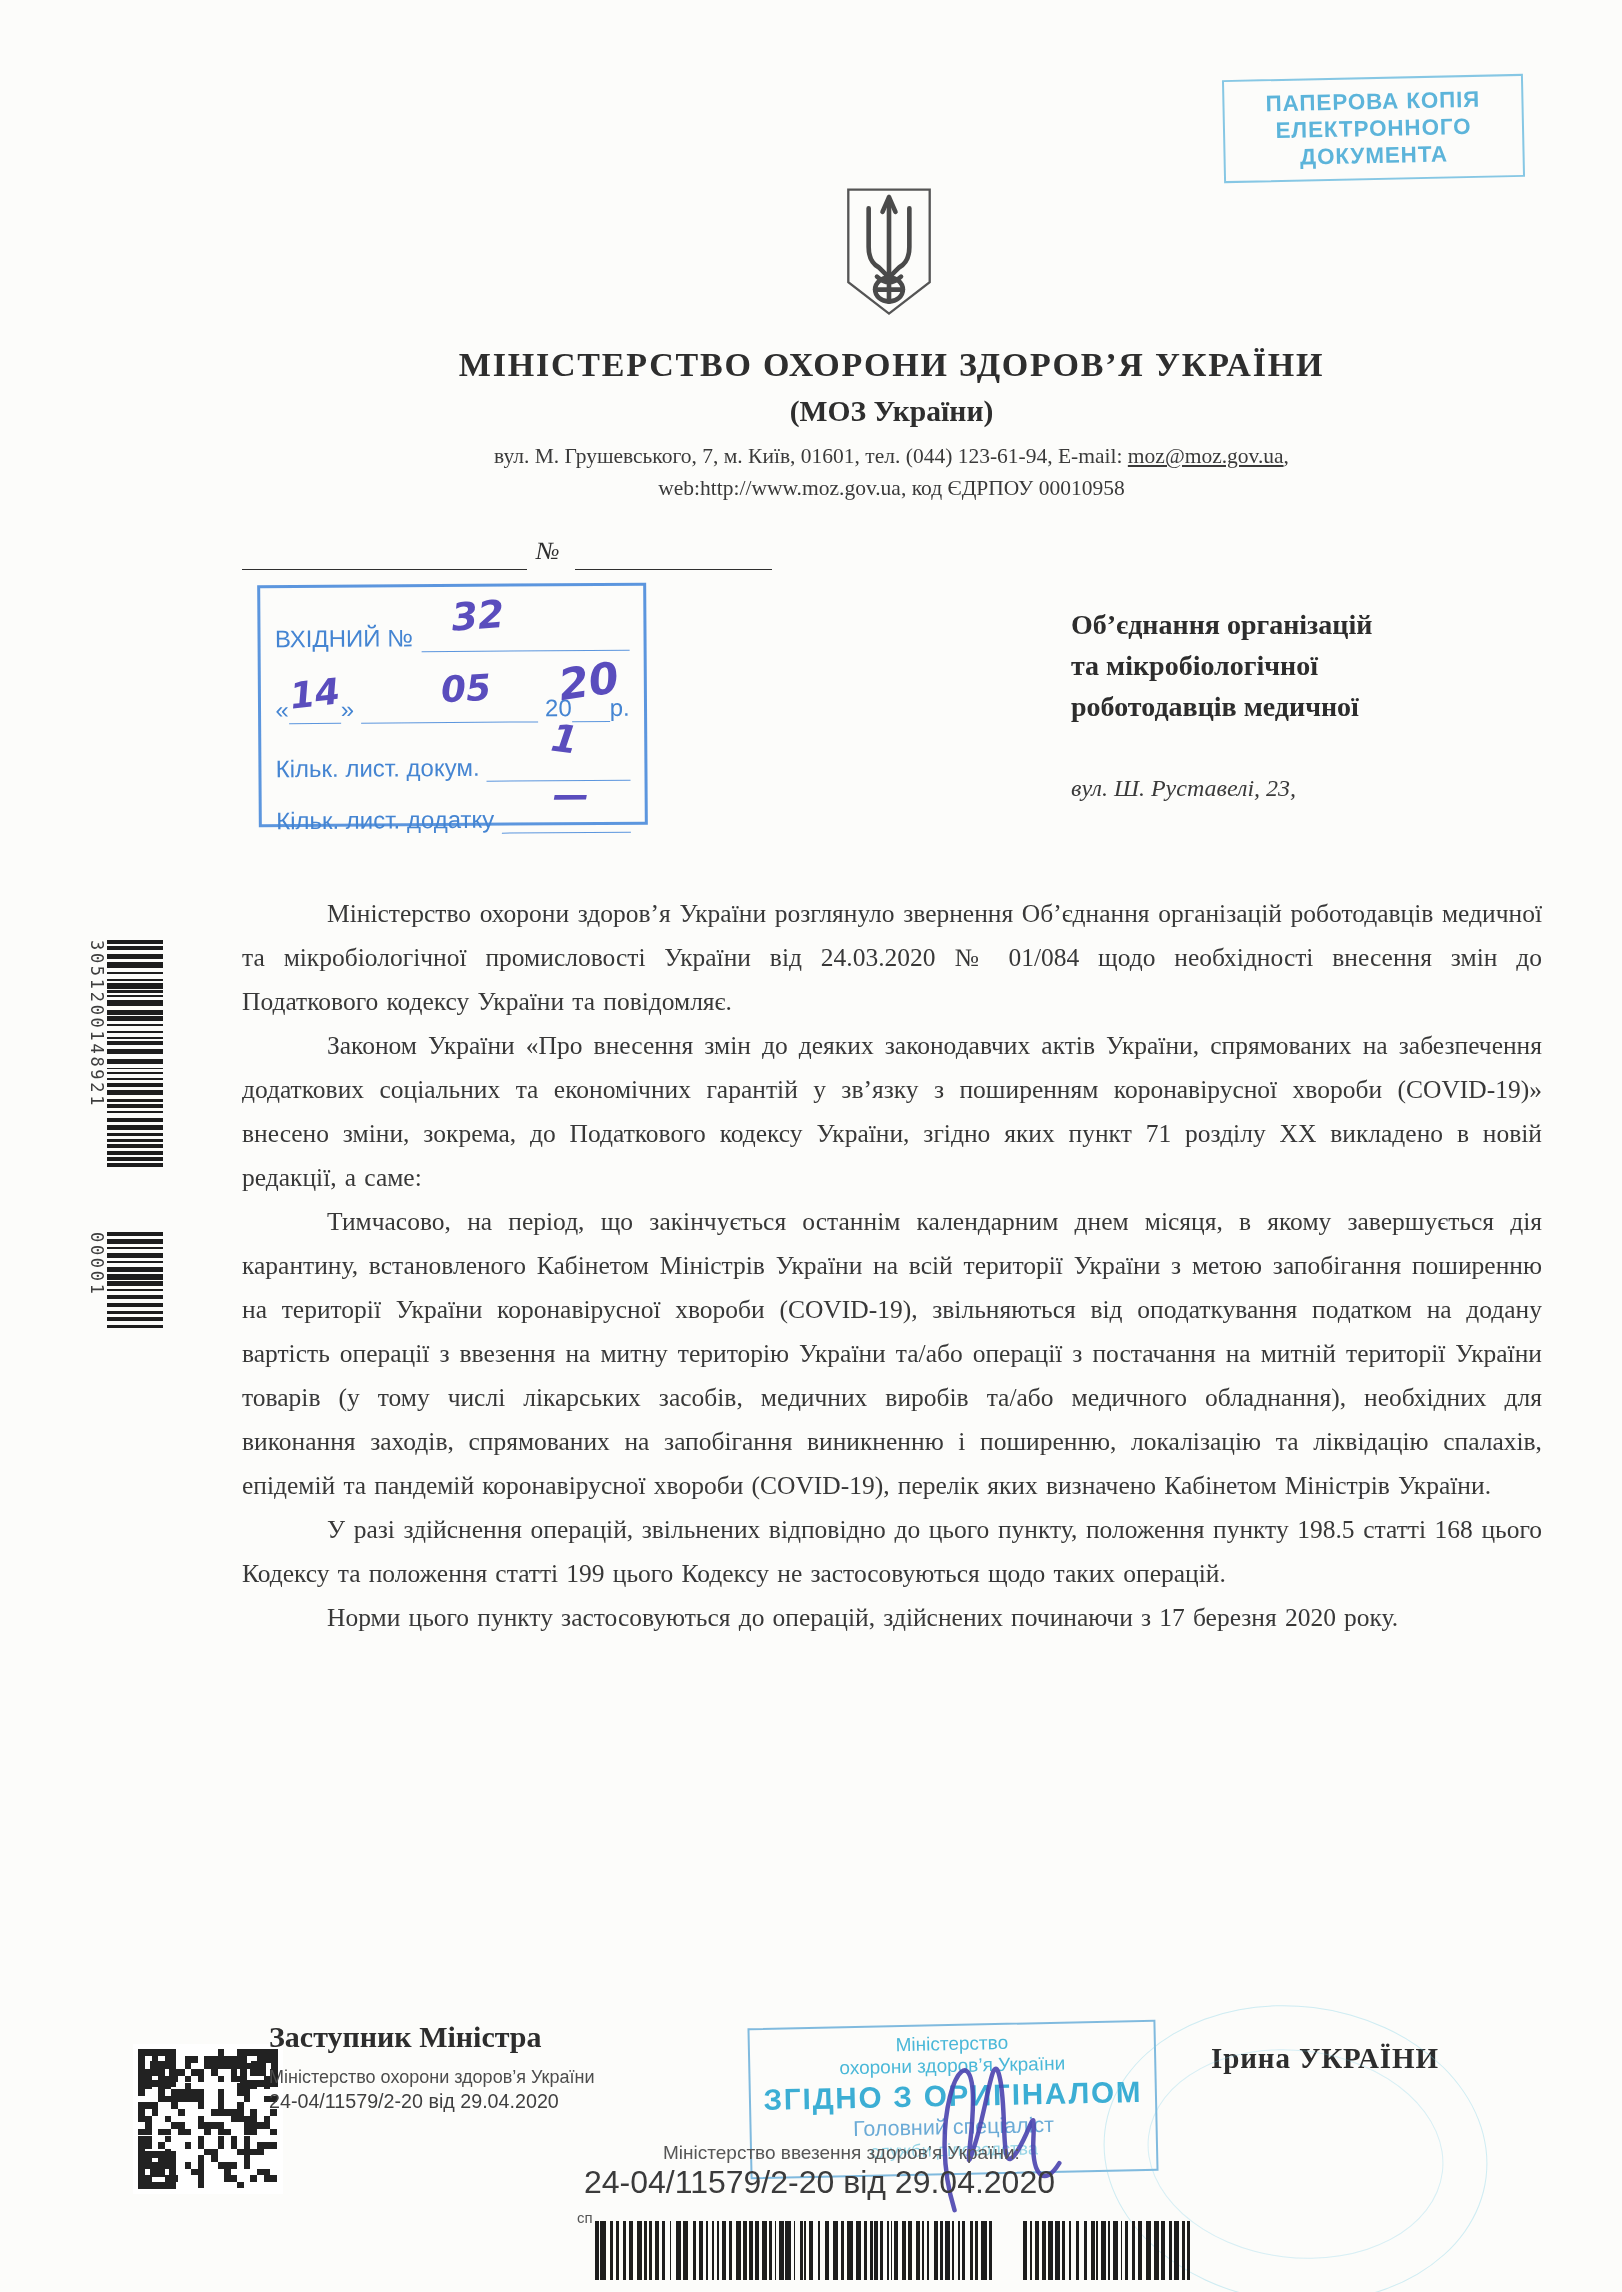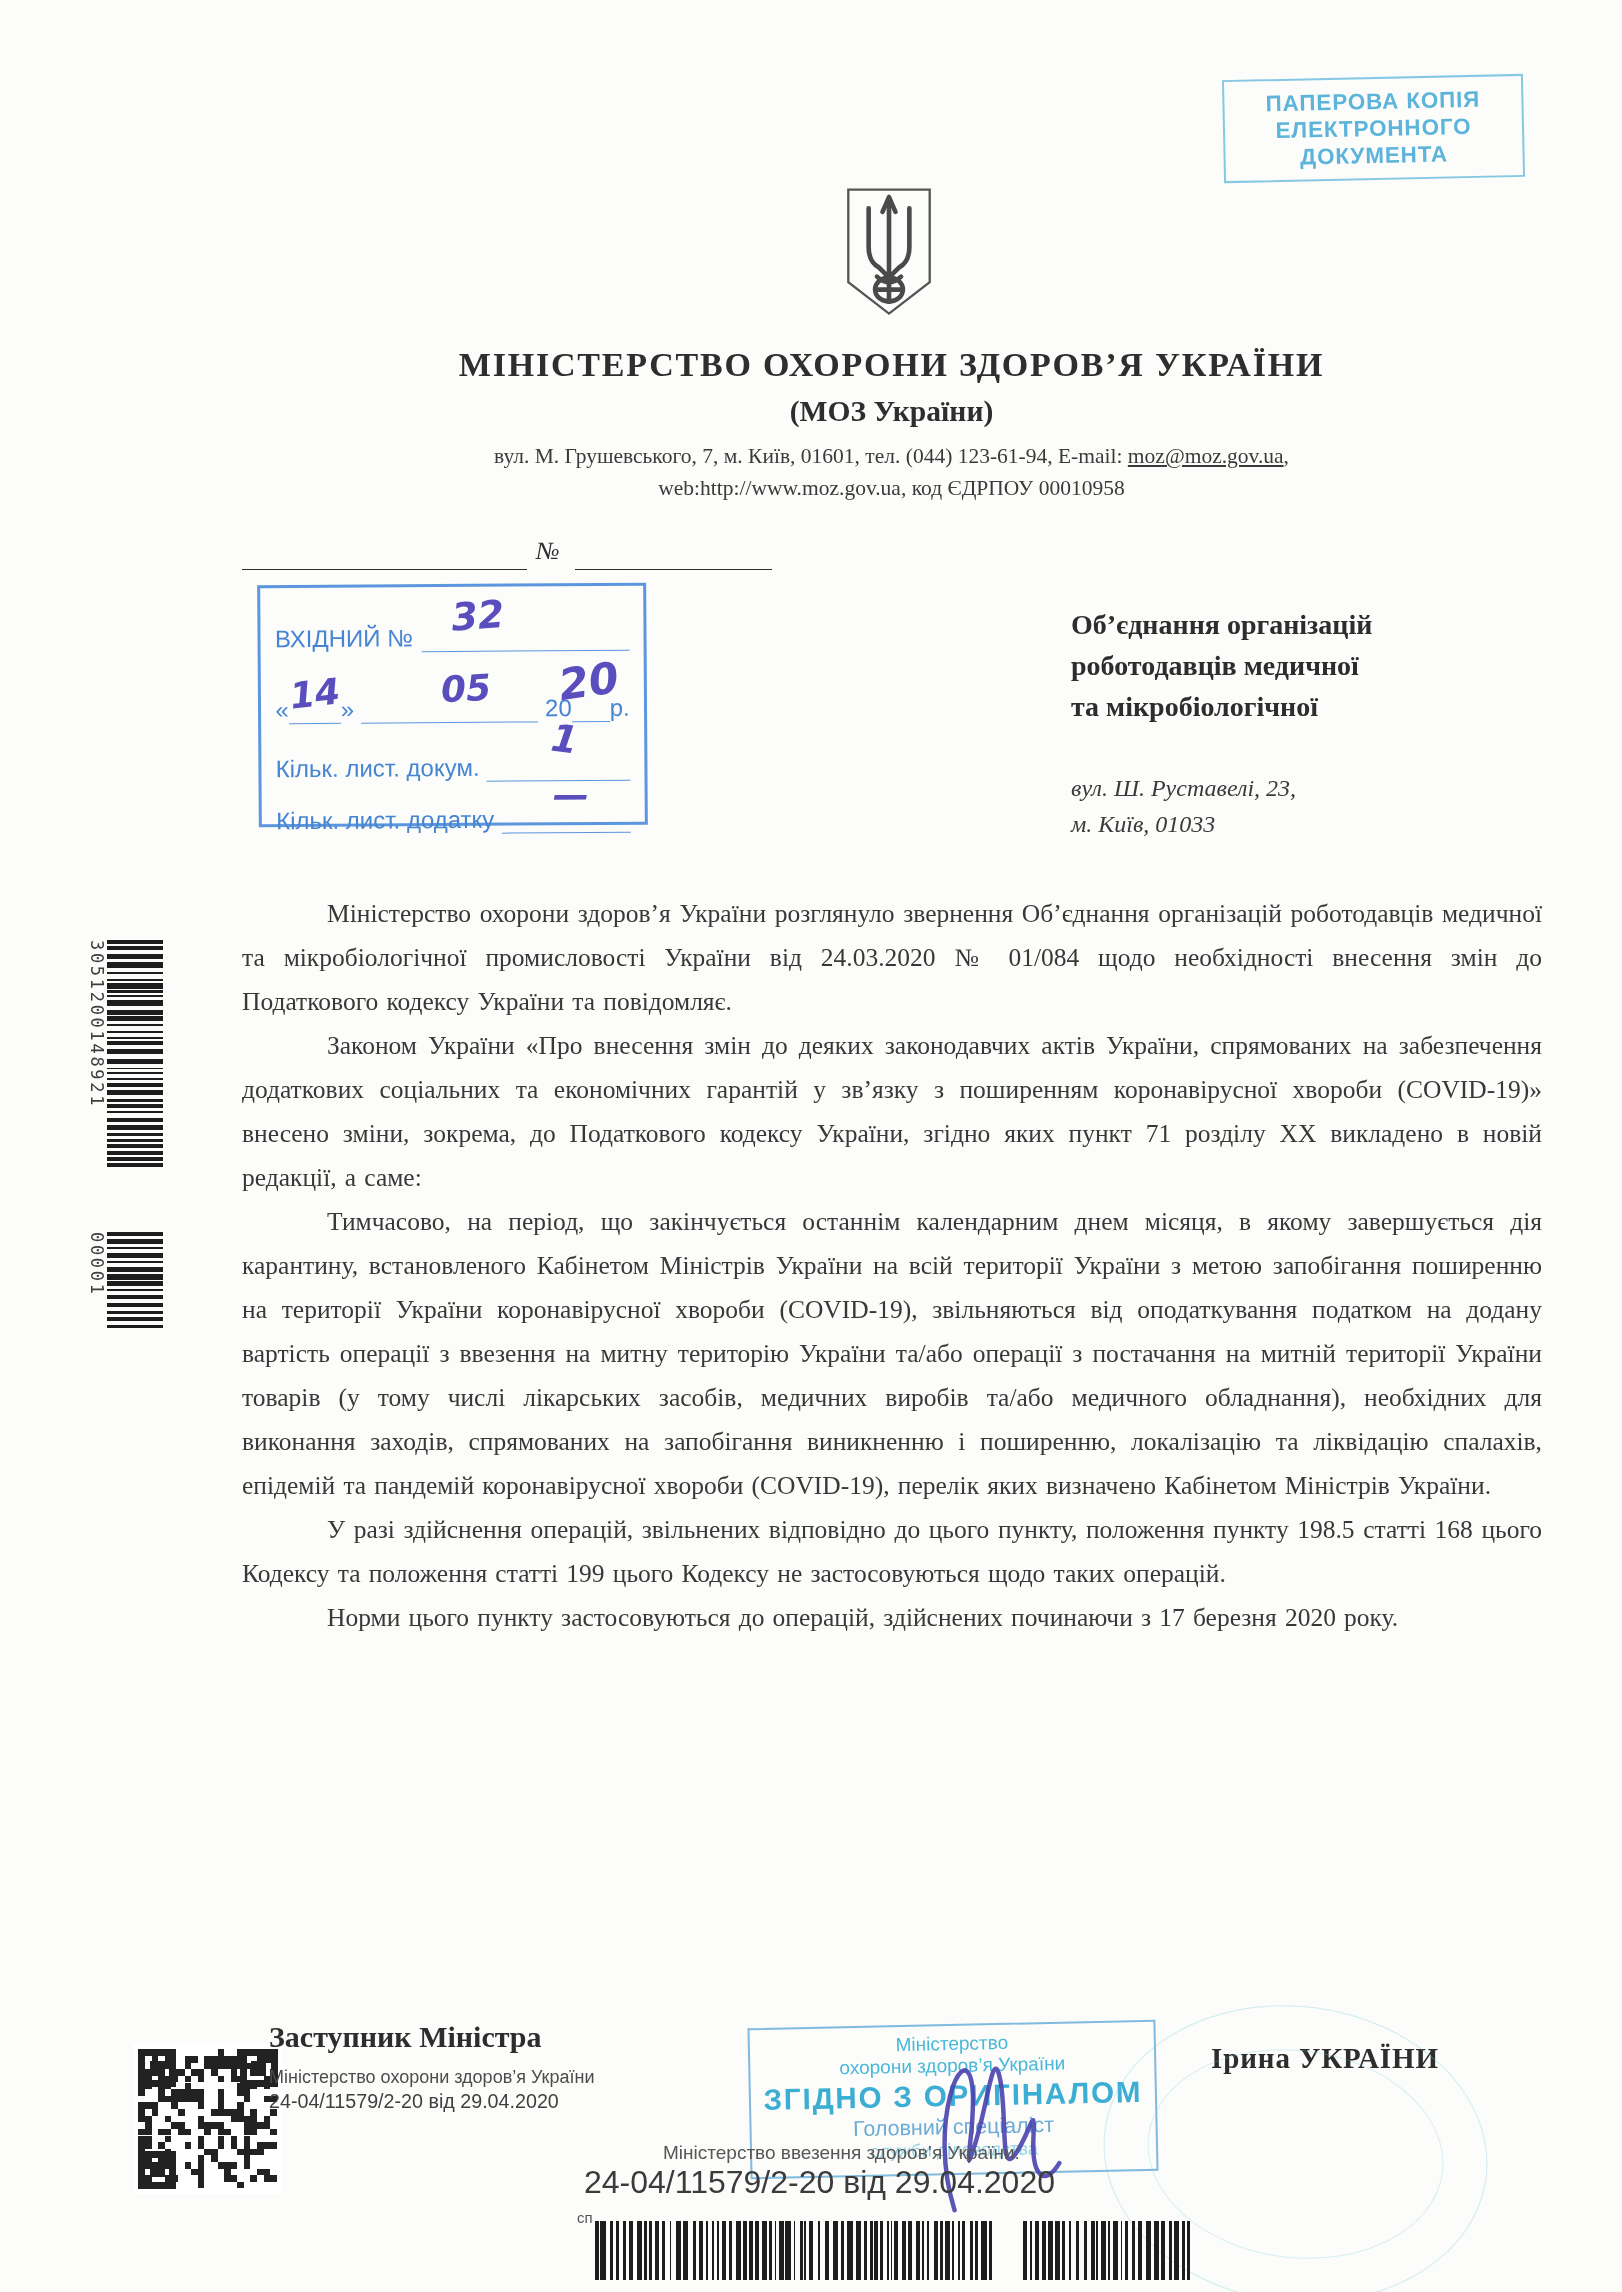--- a/index.html
+++ b/index.html
@@ -197,26 +197,25 @@
     <div class="in-row" style="height:50px; margin-top:1.8px;">
       <span>Кільк. лист. додатку</span>
       <span class="in-u" style="flex:1; margin-left:7.2px; position:relative; height:39px;">
         <span class="hand" style="position:absolute; left:40%; top:-19.7px; font-size:36px;">—</span>
       </span>
     </div>
   </div>
 
   <div class="abs rcpt-name">
     <div>Об’єднання організацій</div>
+    <div>та мікробіологічної</div>
     <div>роботодавців медичної</div>
-    <div>та мікробіологічної</div>
   </div>
   <div class="abs rcpt-addr">
     <div>вул. Ш. Руставелі, 23,</div>
-    <div>м. Київ, 01033</div>
   </div>
 
   <div class="abs body-text">
     <p>Міністерство охорони здоров’я України розглянуло звернення Об’єднання організацій роботодавців медичної та мікробіологічної промисловості України від 24.03.2020 № 01/084 щодо необхідності внесення змін до Податкового кодексу України та повідомляє.</p>
     <p>Законом України «Про внесення змін до деяких законодавчих актів України, спрямованих на забезпечення додаткових соціальних та економічних гарантій у зв’язку з поширенням коронавірусної хвороби (COVID-19)» внесено зміни, зокрема, до Податкового кодексу України, згідно яких пункт 71 розділу XX викладено в новій редакції, а саме:</p>
     <p>Тимчасово, на період, що закінчується останнім календарним днем місяця, в якому завершується дія карантину, встановленого Кабінетом Міністрів України на всій території України з метою запобігання поширенню на території України коронавірусної хвороби (COVID-19), звільняються від оподаткування податком на додану вартість операції з ввезення на митну територію України та/або операції з постачання на митній території України товарів (у тому числі лікарських засобів, медичних виробів та/або медичного обладнання), необхідних для виконання заходів, спрямованих на запобігання виникненню і поширенню, локалізацію та ліквідацію спалахів, епідемій та пандемій коронавірусної хвороби (COVID-19), перелік яких визначено Кабінетом Міністрів України.</p>
     <p>У разі здійснення операцій, звільнених відповідно до цього пункту, положення пункту 198.5 статті 168 цього Кодексу та положення статті 199 цього Кодексу не застосовуються щодо таких операцій.</p>
     <p>Норми цього пункту застосовуються до операцій, здійснених починаючи з 17 березня 2020 року.</p>
   </div>
 

